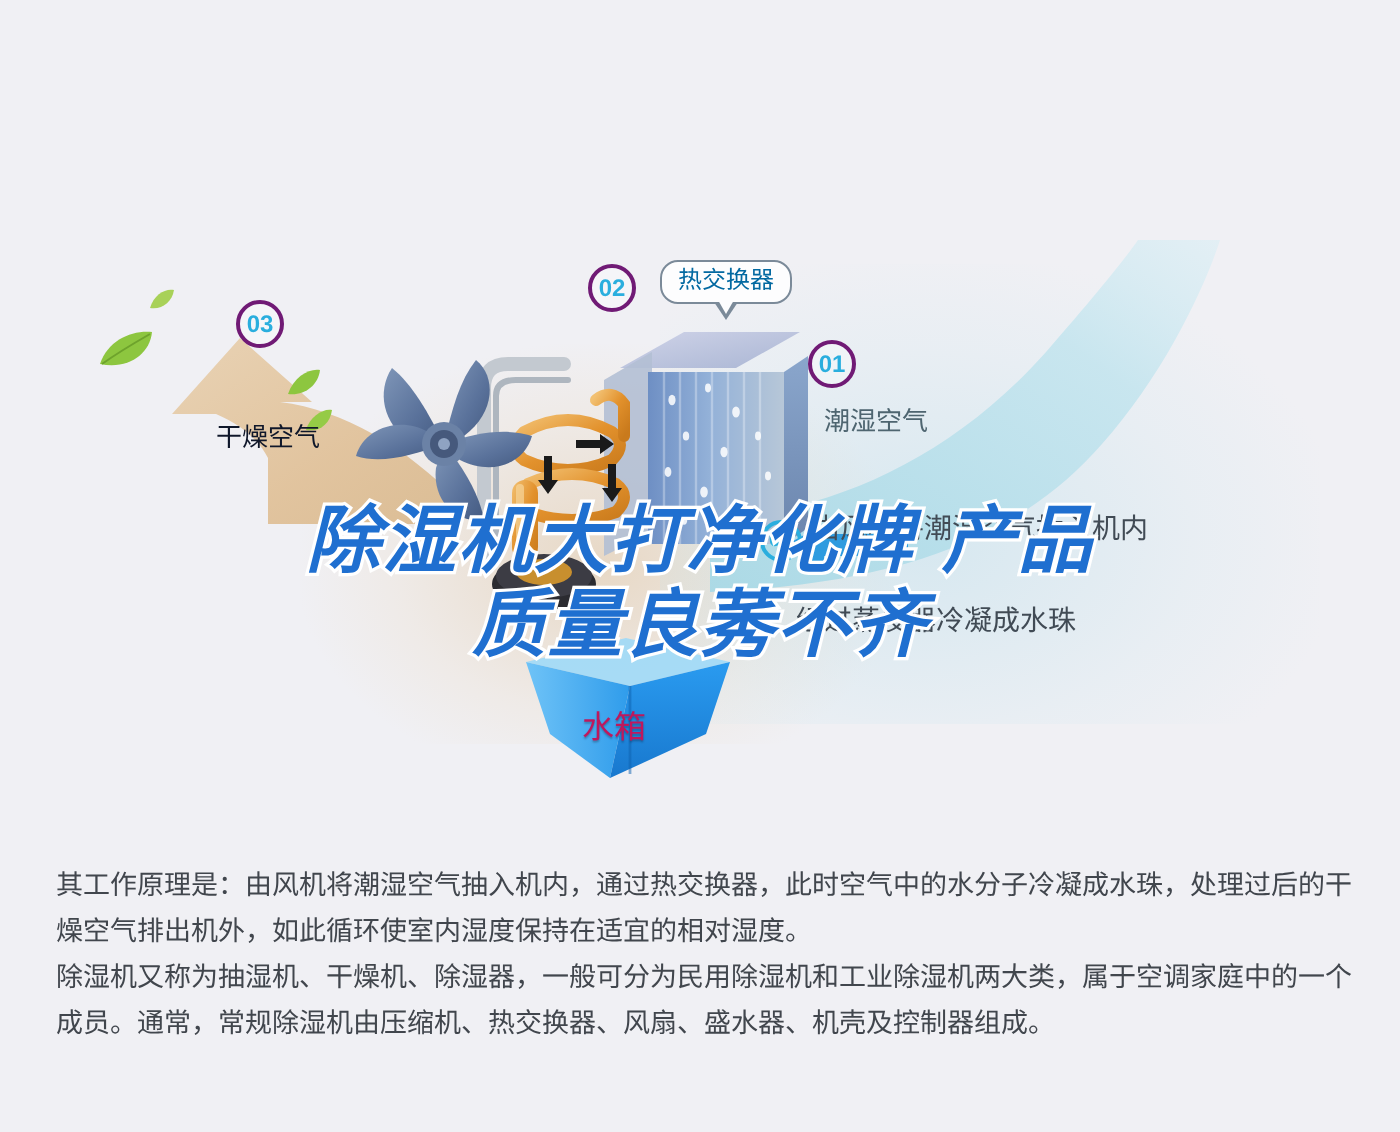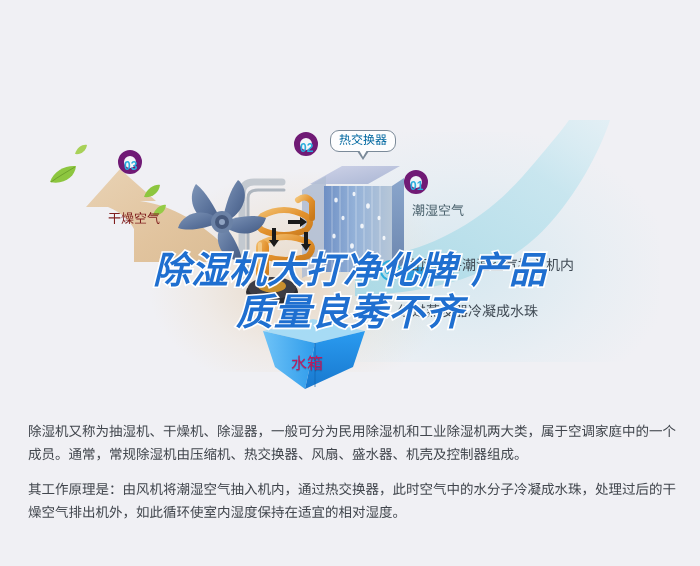--- a/index.html
+++ b/index.html
@@ -63,21 +63,21 @@
     position: absolute;
     left: 355px; top: 8px;
     width: 255px; height: 210px;
   }
 
   
   .badge {
     position: absolute;
     width: 24px; height: 24px;
     border-radius: 50%;
-    border: 6px solid #701a75;
+    border: 2px solid #701a75;
     color: #2aaede;
     font-size: 12px;
     font-weight: 700;
     line-height: 20px;
     text-align: center;
     font-family: "Liberation Sans", sans-serif;
     background: rgba(255,255,255,.35);
   }
   .badge-03a { left: 118px; top: 38px; }
   .badge-02  { left: 294px; top: 20px; }
@@ -116,21 +116,21 @@
     border-top: 7px solid #fdfdfe;
   }
 
   
   .ill-label {
     position: absolute;
     font-size: 13px;
     color: #5a6672;
     white-space: nowrap;
   }
-  .lbl-dry   { left: 108px; top: 96px; color: #7f1d1d; }
+  .lbl-dry   { left: 108px; top: 96px; color: #0f172a; }
   .lbl-moist { left: 412px; top: 88px; color: #4e6570; }
 
   
   .caption {
     position: absolute;
     font-size: 14px;
     color: #414b55;
     white-space: nowrap;
     line-height: 18px;
   }
@@ -389,17 +389,17 @@
       <span>经过蒸发器冷凝成水珠</span>
     </div>
   </div>
 
   <div class="watermark">
     <span class="wm-line l1">除湿机大打净化牌 产品</span>
     <span class="wm-line l2">质量良莠不齐</span>
   </div>
 
   <div class="body-text">
+    <p class="para p2">其工作原理是：由风机将潮湿空气抽入机内，通过热交换器，此时空气中的水分子冷凝成水珠，处理过后的干燥空气排出机外，如此循环使室内湿度保持在适宜的相对湿度。</p>
     <p class="para p1">除湿机又称为抽湿机、干燥机、除湿器，一般可分为民用除湿机和工业除湿机两大类，属于空调家庭中的一个成员。通常，常规除湿机由压缩机、热交换器、风扇、盛水器、机壳及控制器组成。</p>
-    <p class="para p2">其工作原理是：由风机将潮湿空气抽入机内，通过热交换器，此时空气中的水分子冷凝成水珠，处理过后的干燥空气排出机外，如此循环使室内湿度保持在适宜的相对湿度。</p>
   </div>
 
 </div>
 
 </body></html>

